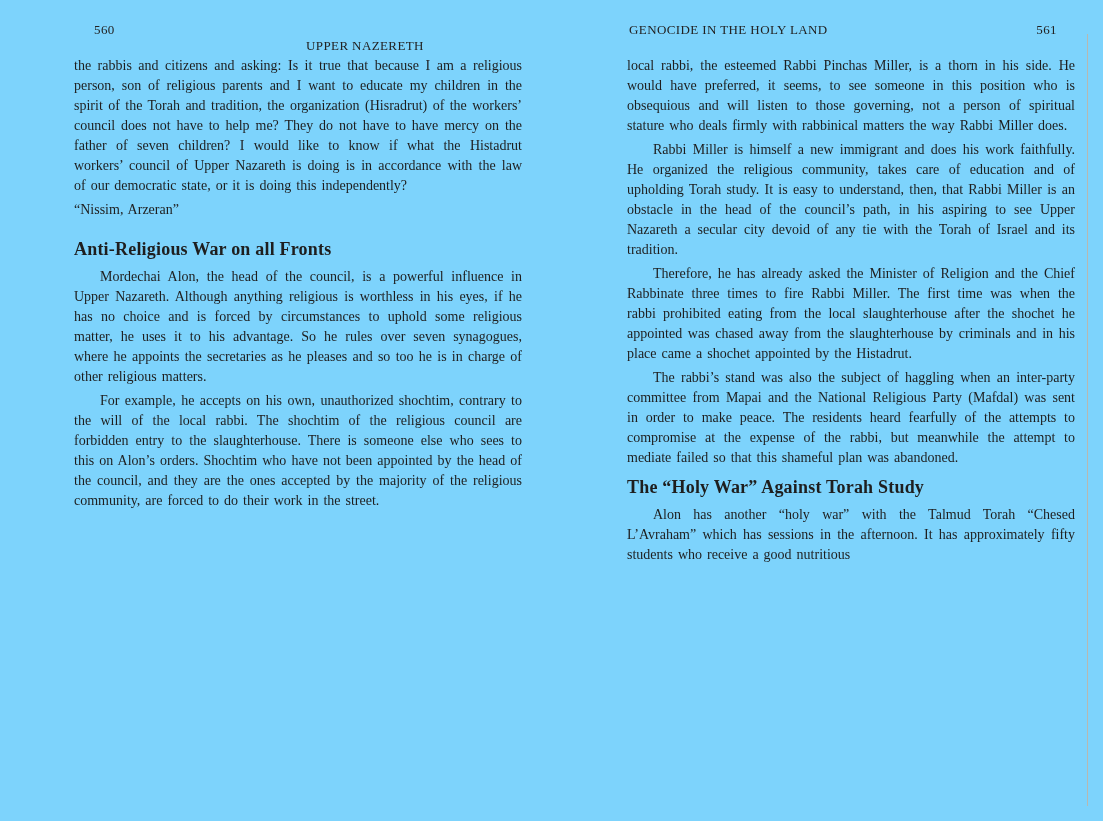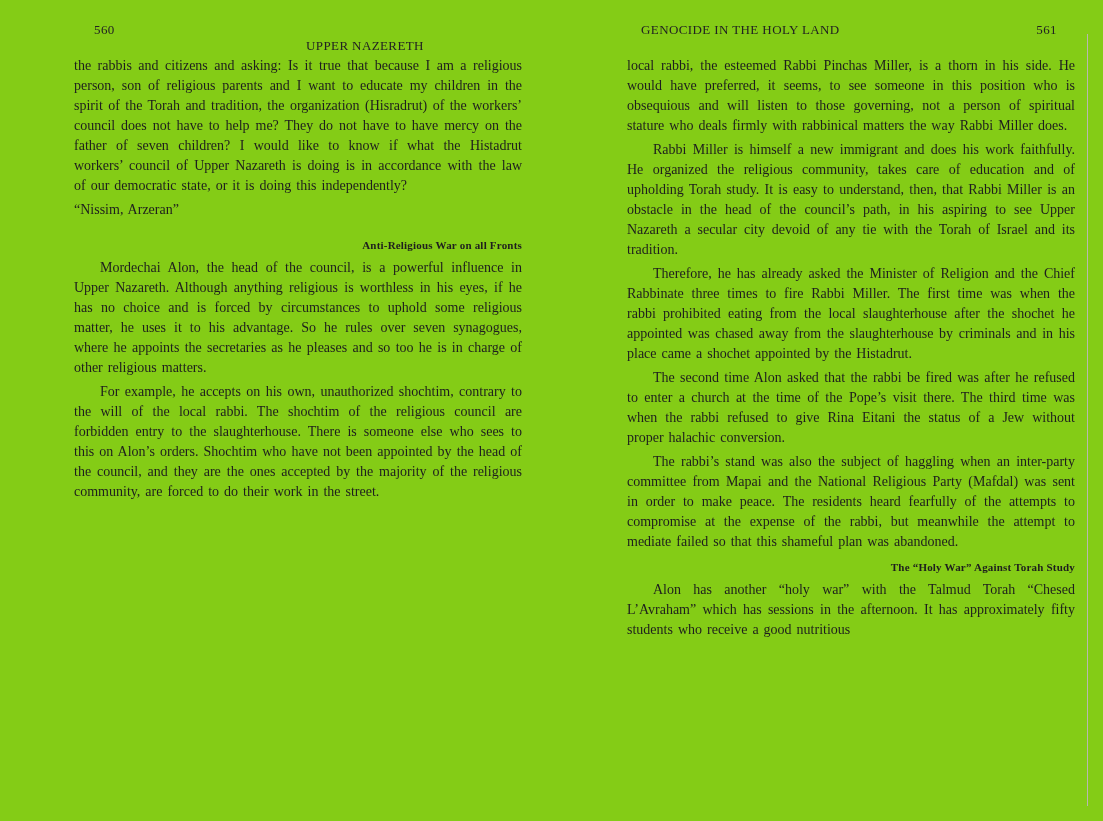--- a/index.html
+++ b/index.html
@@ -6,60 +6,60 @@
   html, body { background: #fcfcfa; }
   body {
     width: 1103px; height: 821px;
     font-family: "Liberation Serif", serif;
     color: #1e1e1e;
     overflow: hidden;
   }
   .spread {
     position: relative;
     width: 1103px; height: 821px;
-    background: #84cc16;
+    background: #7dd3fc;
   }
   .page {
     position: absolute;
     top: 22px;
     width: 448px;
   }
   .page-left  { left: 74px; }
   .page-right { left: 627px; }
 
   .page-header {
     position: relative;
     height: 18px;
     margin-bottom: 16px;
     font-size: 13px;
     letter-spacing: 0.4px;
     color: #222;
   }
   .page-left .page-number   { position: absolute; left: 20px; top: 0; }
   .page-left .running-head  { position: absolute; left: 232px; top: 16px; }
-  .page-right .running-head { position: absolute; left: 14px; top: 0; }
+  .page-right .running-head { position: absolute; left: 2px; top: 0; }
   .page-right .page-number  { position: absolute; right: 18px; top: 0; margin-left: 35px; }
 
   .page-body p {
     font-size: 14px;
     line-height: 20px;
     text-align: justify;
     word-spacing: 1.5px;
     margin-bottom: 4px;
   }
   .page-body p.indent { text-indent: 26px; }
   .page-body p.noindent { text-indent: 0; }
   .page-body p.signature {
     text-align: left;
     margin-bottom: 19px;
   }
   .page-body h3.section-heading {
-    font-size: 11px;
+    font-size: 18px;
     font-weight: bold;
-    text-align: right;
+    text-align: left;
     letter-spacing: 0.2px;
     margin: 9px 0 7px 0;
   }
 
   .page-edge-line {
     position: absolute;
     left: 1087px;
     top: 34px;
     width: 1px;
     height: 772px;
@@ -87,21 +87,20 @@
 
   <div class="page page-right">
     <div class="page-header">
       <span class="running-head">GENOCIDE IN THE HOLY LAND</span>
       <span class="page-number">561</span>
     </div>
     <div class="page-body">
       <p class="noindent">local rabbi, the esteemed Rabbi Pinchas Miller, is a thorn in his side.  He would have preferred, it seems, to see someone in this position who is obsequious and will listen to those governing, not a person of spiritual stature who deals firmly with rabbinical matters the way Rabbi Miller does.</p>
       <p class="indent">Rabbi Miller is himself a new immigrant and does his work faithfully.  He organized the religious community, takes care of education and of upholding Torah study.  It is easy to understand, then, that Rabbi Miller is an obstacle in the head of the council’s path, in his aspiring to see Upper Nazareth a secular city devoid of any tie with the Torah of Israel and its tradition.</p>
       <p class="indent">Therefore, he has already asked the Minister of Religion and the Chief Rabbinate three times to fire Rabbi Miller.  The first time was when the rabbi prohibited eating from the local slaughterhouse after the shochet he appointed was chased away from the slaughterhouse by criminals and in his place came a shochet appointed by the Histadrut.</p>
-      <p class="indent">The second time Alon asked that the rabbi be fired was after he refused to enter a church at the time of the Pope’s visit there. The third time was when the rabbi refused to give Rina Eitani the status of a Jew without proper halachic conversion.</p>
       <p class="indent">The rabbi’s stand was also the subject of haggling when an inter-party committee from Mapai and the National Religious Party (Mafdal) was sent in order to make peace.  The residents heard fearfully of the attempts to compromise at the expense of the rabbi, but meanwhile the attempt to mediate failed so that this shameful plan was abandoned.</p>
       <h3 class="section-heading">The “Holy War” Against Torah Study</h3>
       <p class="indent">Alon has another “holy war” with the Talmud Torah “Chesed L’Avraham” which has sessions in the afternoon.  It has approximately fifty students who receive a good nutritious</p>
     </div>
   </div>
 
   <div class="page-edge-line"></div>
 
 </div>
 

